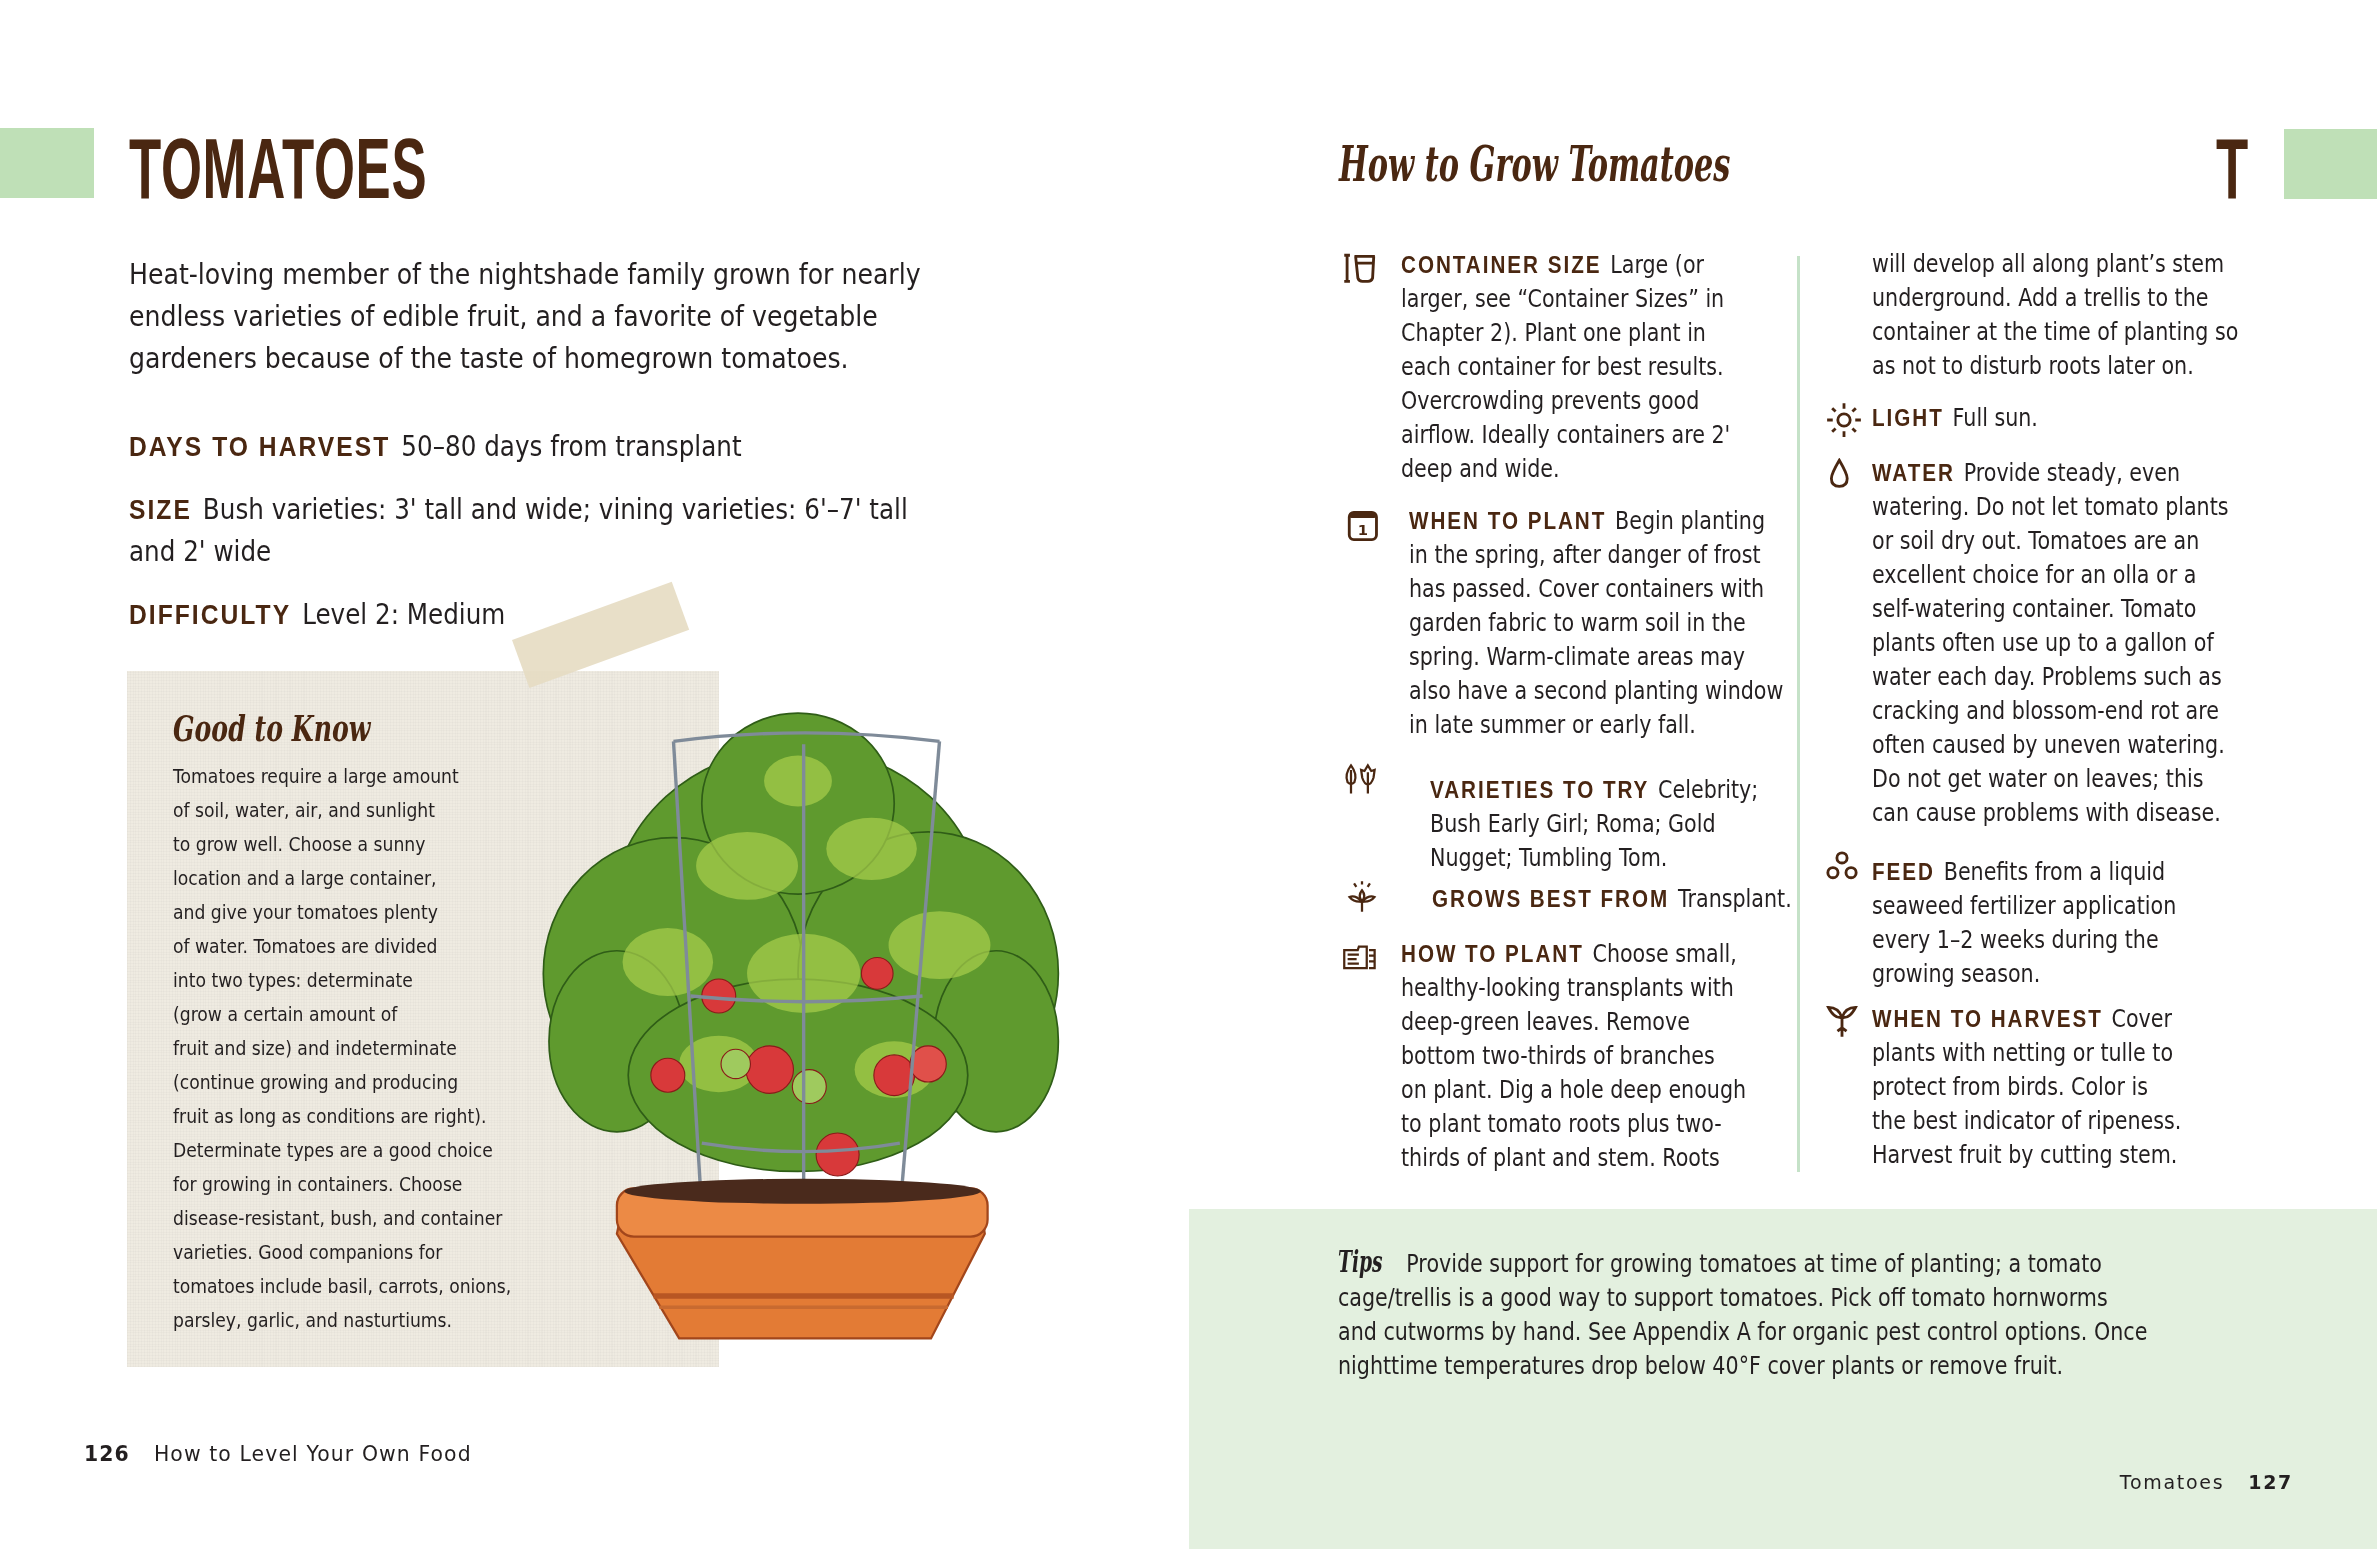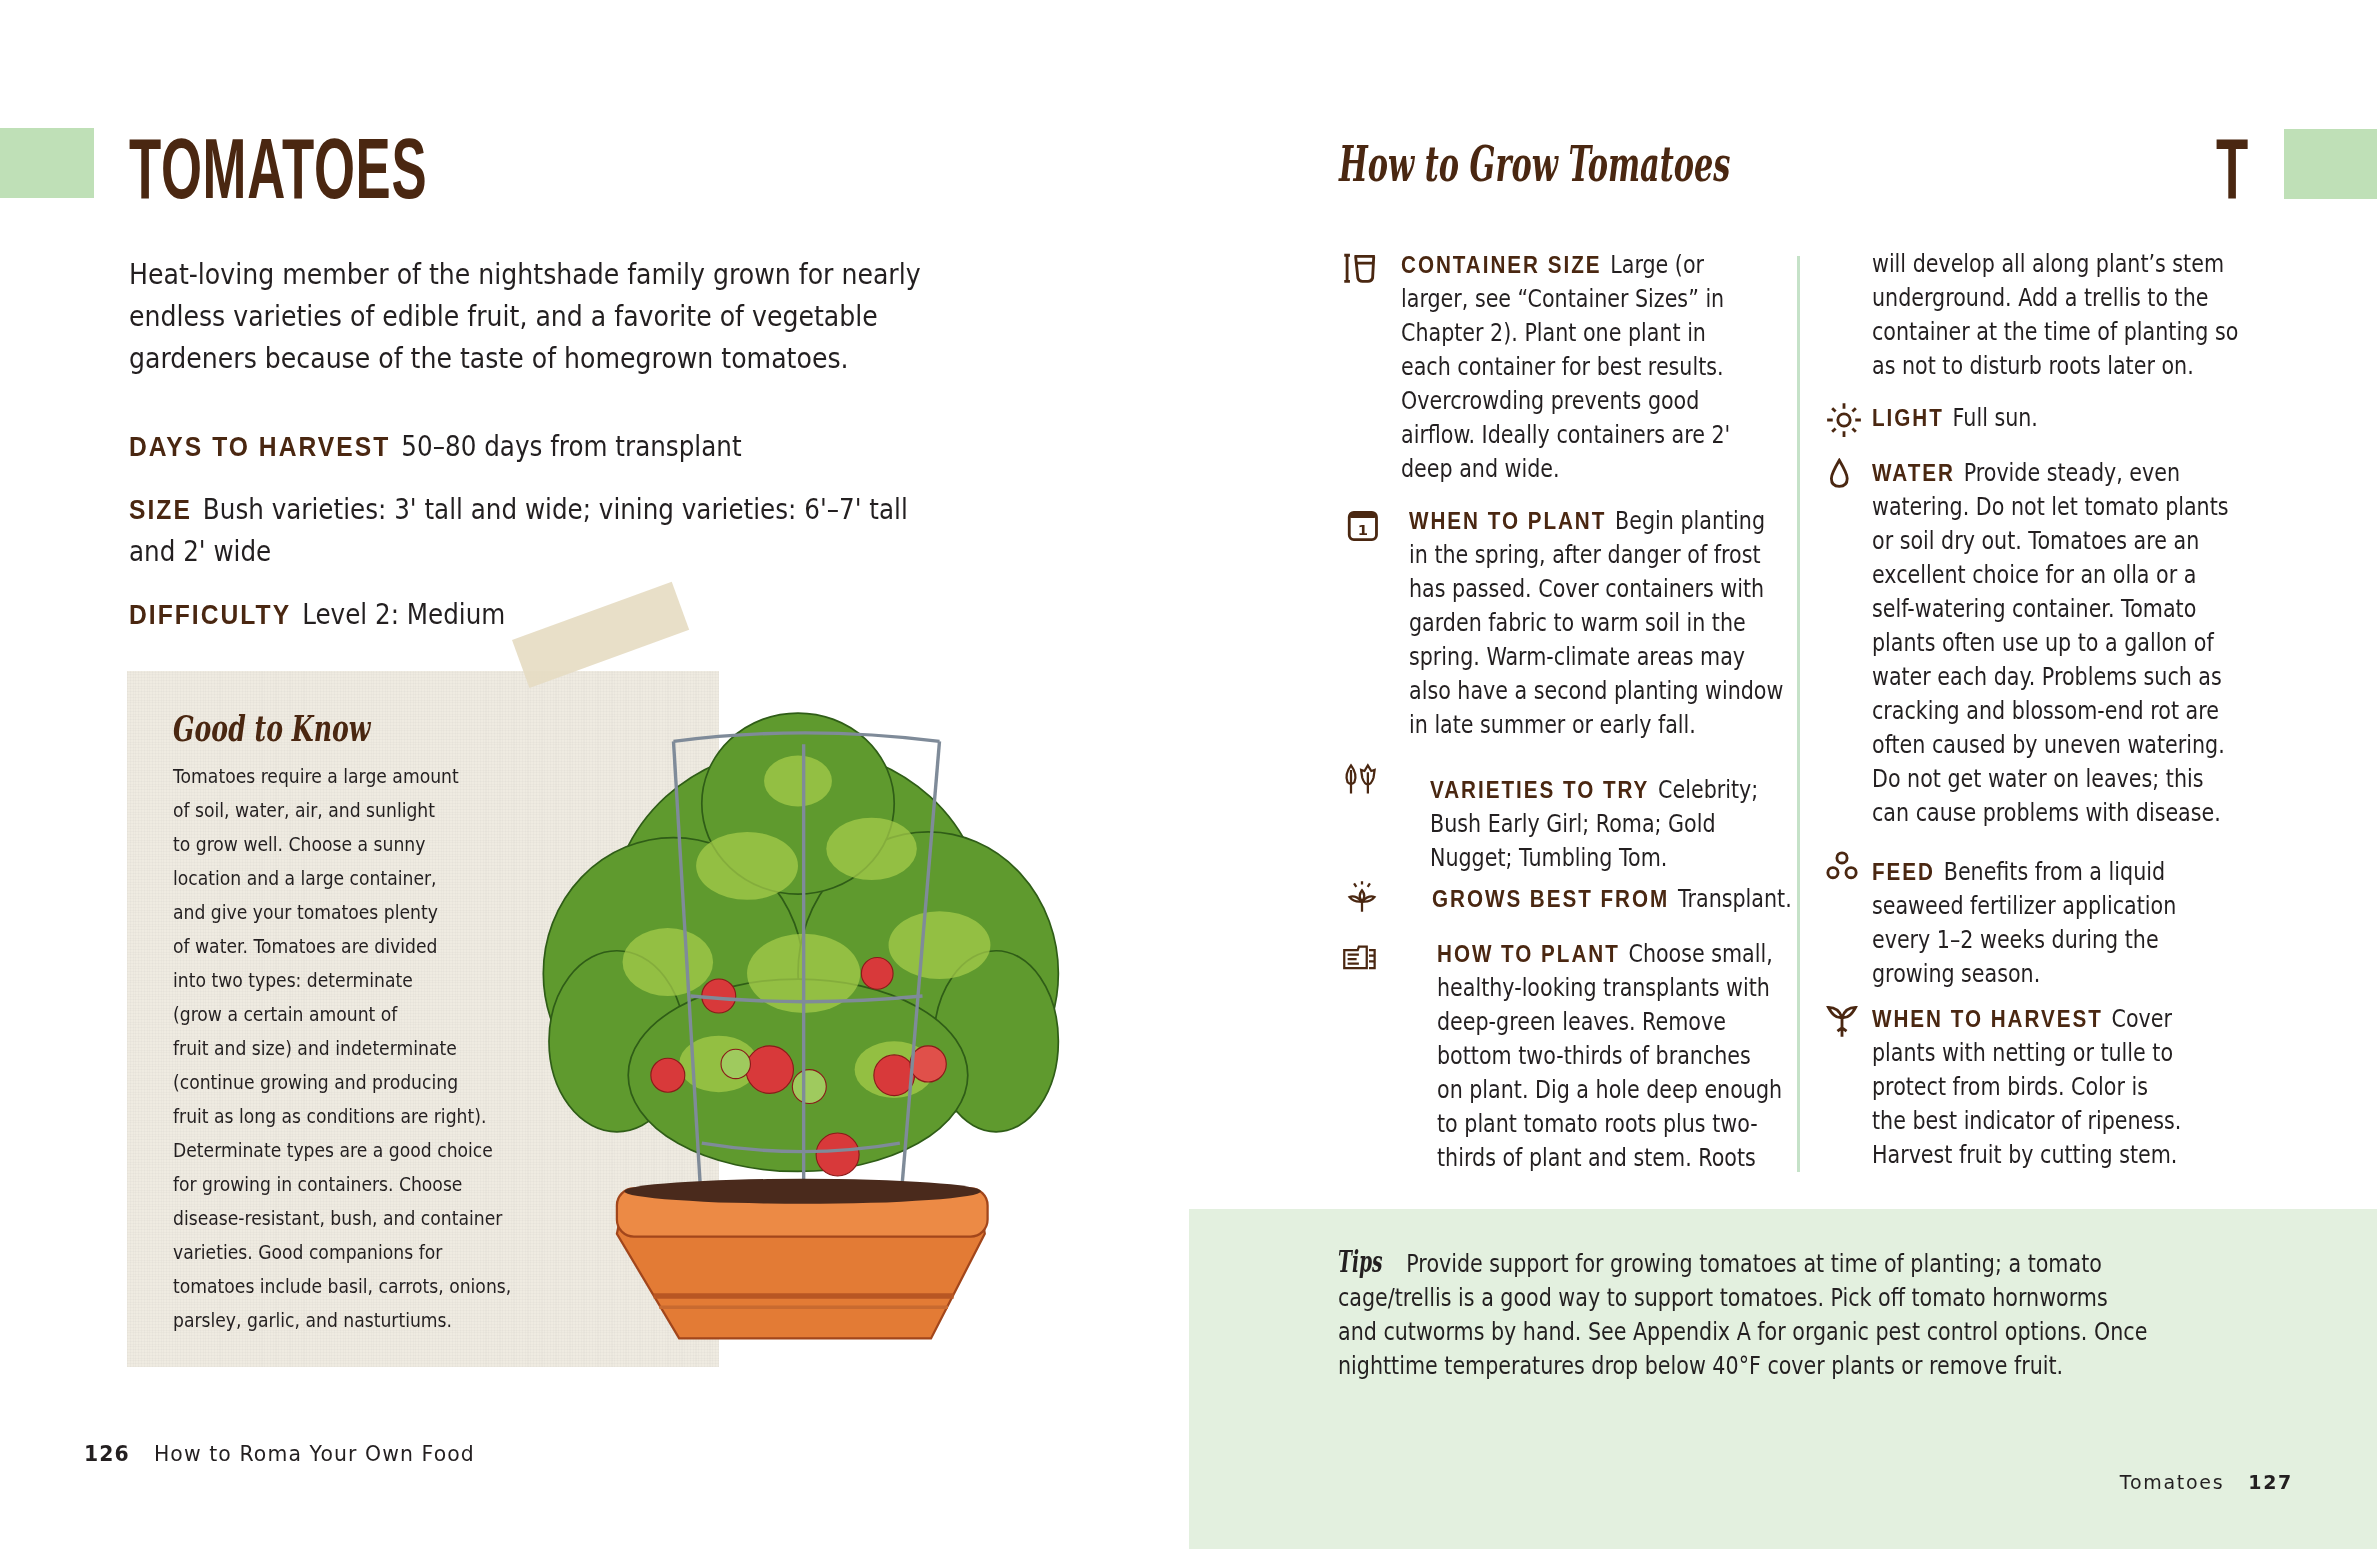--- a/index.html
+++ b/index.html
@@ -242,21 +242,21 @@
   <g>
     <path d="M165 910 L790 910 L800 980 L705 1165 L260 1165 L150 980 Z" fill="#e37b35" stroke="#a2461b" stroke-width="4"></path>
     <rect x="150" y="900" width="655" height="85" rx="30" fill="#ec8a45" stroke="#a2461b" stroke-width="4"></rect>
     <ellipse cx="478" cy="905" rx="315" ry="22" fill="#4a2a1c"></ellipse>
     <path d="M215 1090 L745 1090" stroke="#b85623" stroke-width="10"></path>
     <path d="M225 1110 L735 1110" stroke="#c86a30" stroke-width="6"></path>
   </g>
 </svg>
 
 <div class="abs footer-left">
-  <span class="num">126</span><span>How to Roma Your Own Food</span>
+  <span class="num">126</span><span>How to Level Your Own Food</span>
 </div>
 
 <div class="abs tips-box"></div>
 <div class="abs tab" style="left:2284px; top:129px; width:93px; height:70px;"></div>
 
 <div class="abs rp-title">How to Grow Tomatoes</div>
 <div class="abs letter-T">T</div>
 
 <div class="abs divider"></div>
 
@@ -325,21 +325,21 @@
 </div>
 
 <div class="entry" style="left:1342px; top:937px;">
   <svg class="icon" viewBox="0 0 64 60" style="left:0; top:4.5px; width:36px;">
     <g fill="none" stroke="#4a2711" stroke-width="4">
       <path d="M4 14 H28 L30 8 H44 V46 H4 Z"></path>
       <path d="M10 22 H30 M10 30 H26 M10 38 H30"></path>
       <path d="M48 14 H58 V46 H48 M48 24 H58 M48 34 H58"></path>
     </g>
   </svg>
-  <div class="text" style="left:59px; top:0; width:408px;margin-left:36px;">
+  <div class="text" style="left:59px; top:0; width:408px;">
     <div class="line"><span class="lbl">HOW TO PLANT</span><span>Choose small,</span></div>
     <div class="line">healthy-looking transplants with</div>
     <div class="line">deep-green leaves. Remove</div>
     <div class="line">bottom two-thirds of branches</div>
     <div class="line">on plant. Dig a hole deep enough</div>
     <div class="line">to plant tomato roots plus two-</div>
     <div class="line">thirds of plant and stem. Roots</div>
   </div>
 </div>
 

